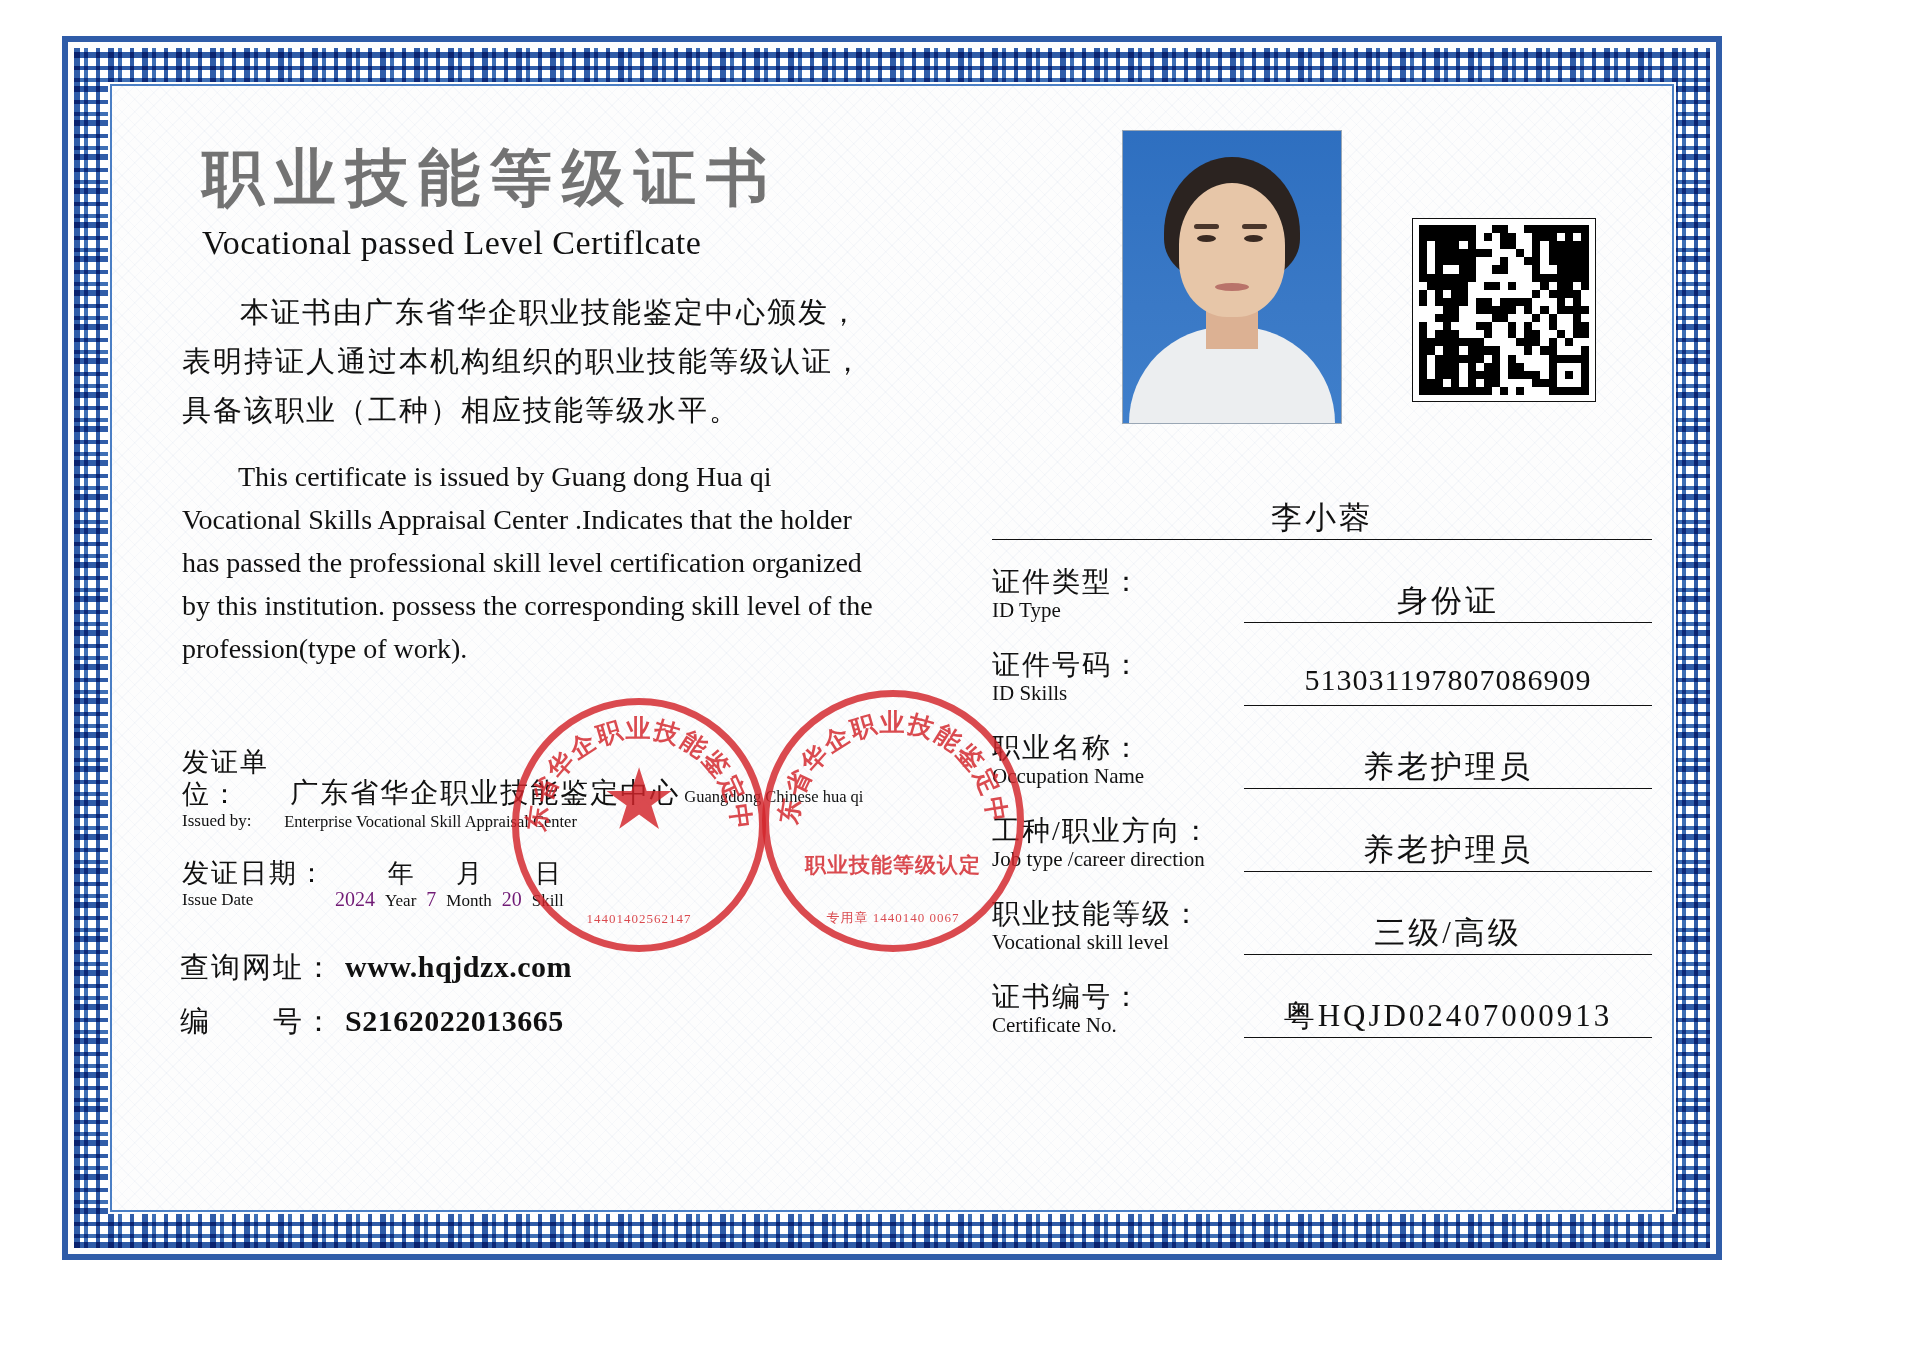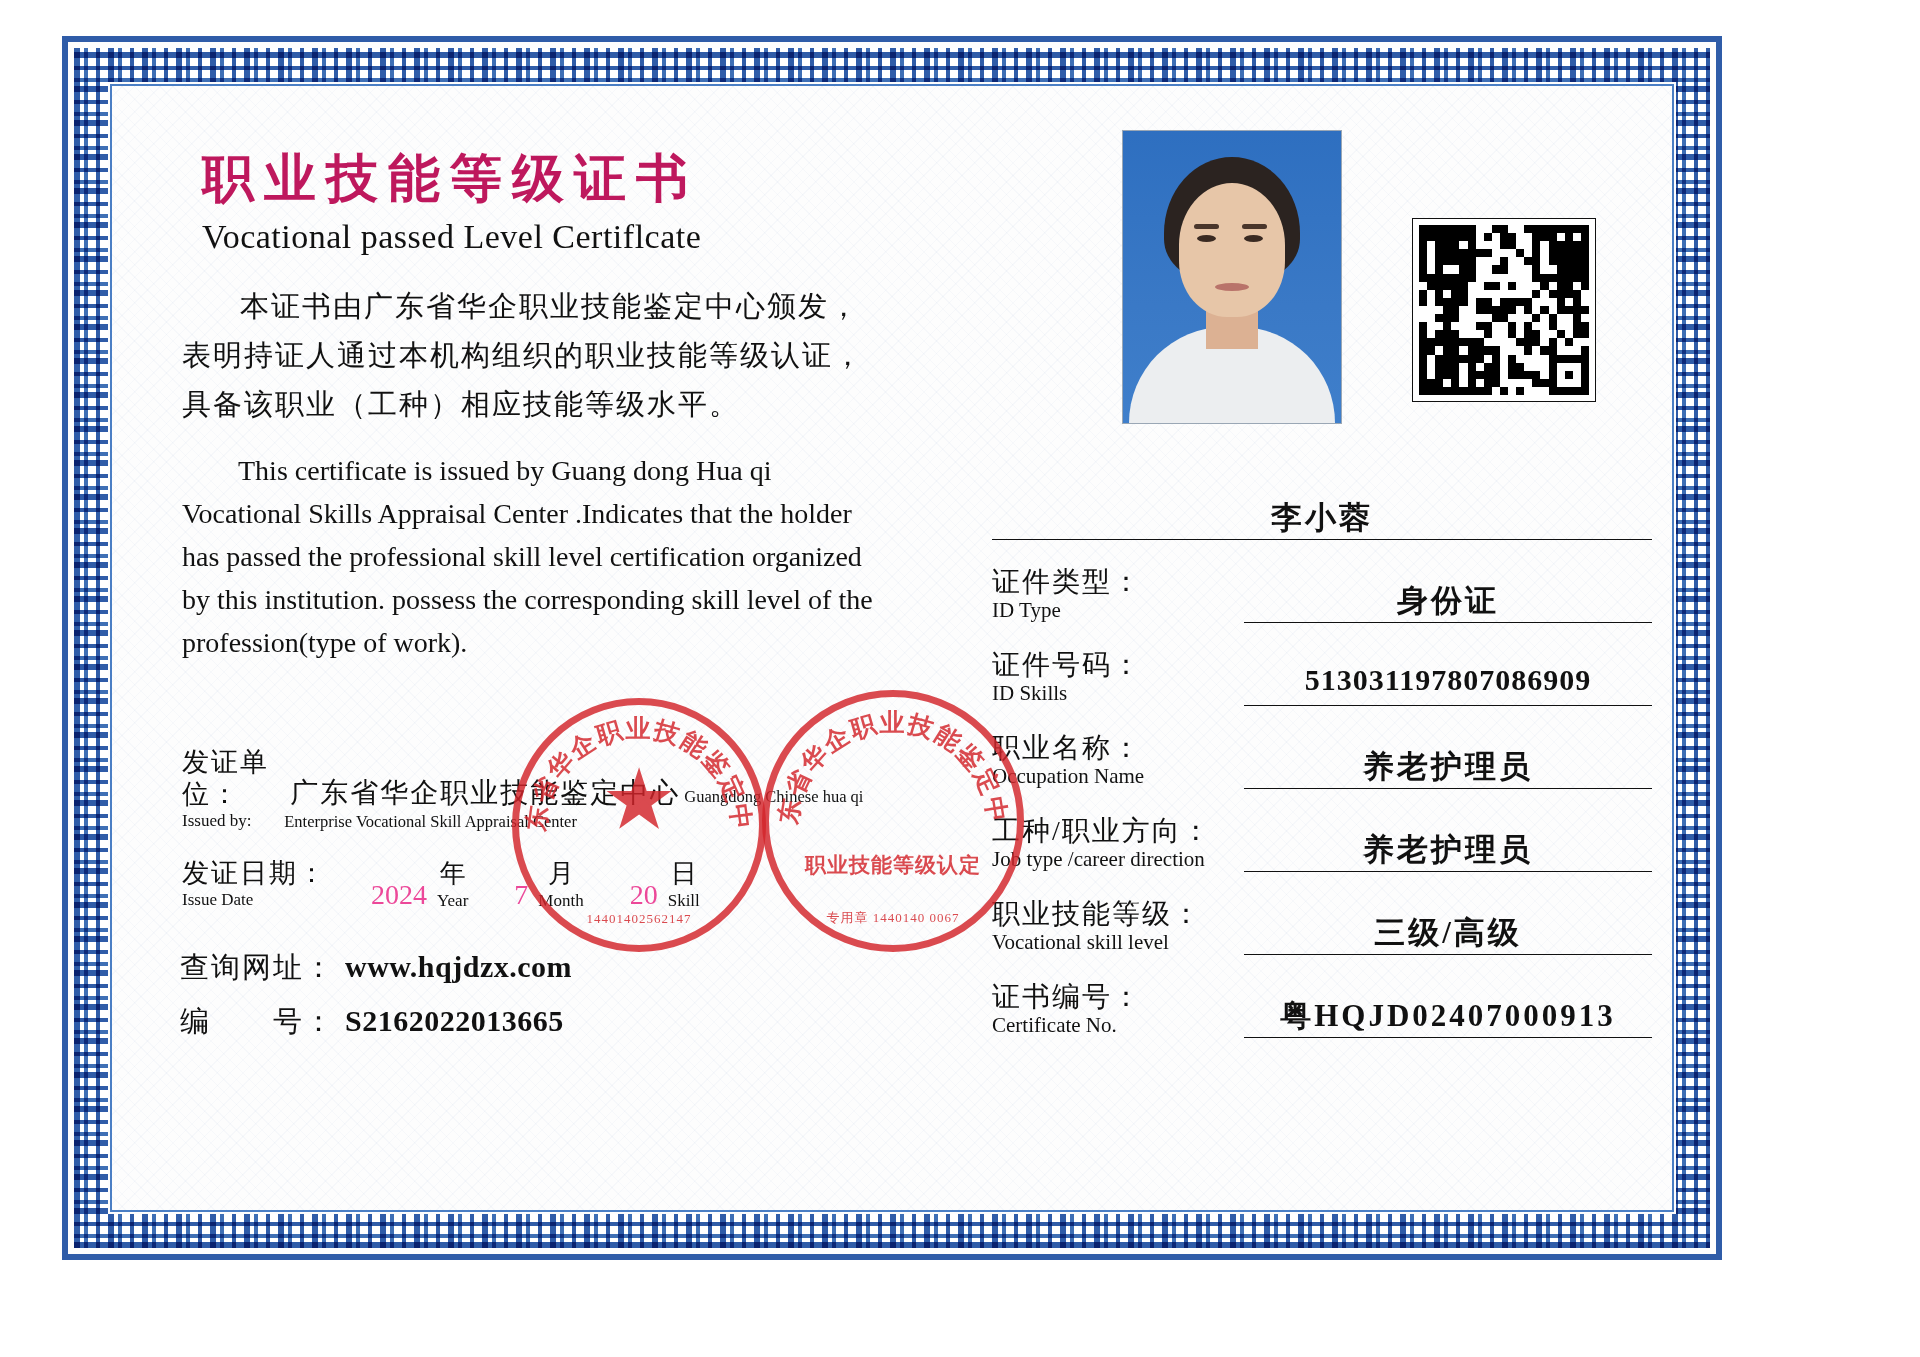--- a/index.html
+++ b/index.html
@@ -121,25 +121,25 @@
 
   
   .left-col {
     position: absolute;
     left: 70px;
     top: 50px;
     width: 700px;
   }
   .title-cn {
     font-family: "Liberation Serif", "DejaVu Serif", serif;
-    font-size: 52px;
+    font-size: 62px;
     letter-spacing: 10px;
-    color: #be185d;
+    color: #737373;
     font-weight: 700;
-    margin: 8px 0 4px 20px;
+    margin: 0 0 4px 20px;
   }
   .title-en {
     font-size: 34px;
     color: #111111;
     margin: 0 0 26px 20px;
     letter-spacing: 0.5px;
   }
   .para-cn {
     font-size: 29px;
     line-height: 49px;
@@ -194,24 +194,23 @@
     font-size: 16.5px;
     color: #111;
   }
 
   .date-row {
     display: flex;
     align-items: flex-end;
     margin-top: 24px;
   }
   .date-num {
-    font-size: 28px;
-    color: #ec4899;
+    font-size: 20px;
+    color: #701a75;
     padding: 0 8px;
-    margin-left: 36px;
   }
   .date-unit {
     font-size: 26px;
     color: #111;
   }
   .date-unit-en {
     font-size: 17px;
     color: #111;
     display: block;
     line-height: 20px;
@@ -388,21 +387,20 @@
     flex: 1 1 auto;
     border-bottom: 1.6px solid #111;
     height: 40px;
     text-align: center;
     font-size: 30px;
     color: #111;
     padding-bottom: 2px;
     letter-spacing: 1px;
     white-space: nowrap;
     overflow: hidden;
-    font-weight: bold;
   }
   .field-value.cn { font-size: 31px; letter-spacing: 3px; }
 
   
   .seal {
     position: absolute;
     border: 7px solid #d3242a;
     border-radius: 50%;
     opacity: 0.82;
     pointer-events: none;

